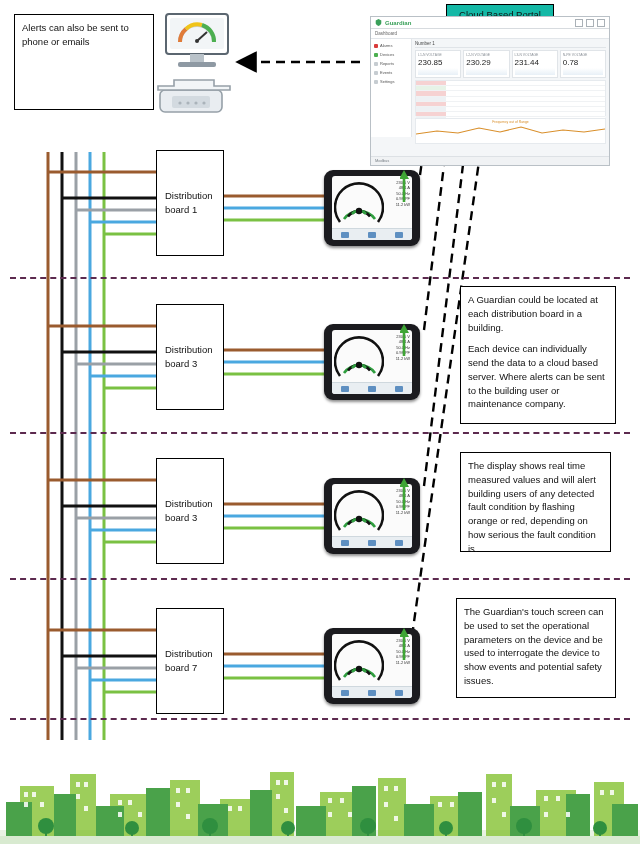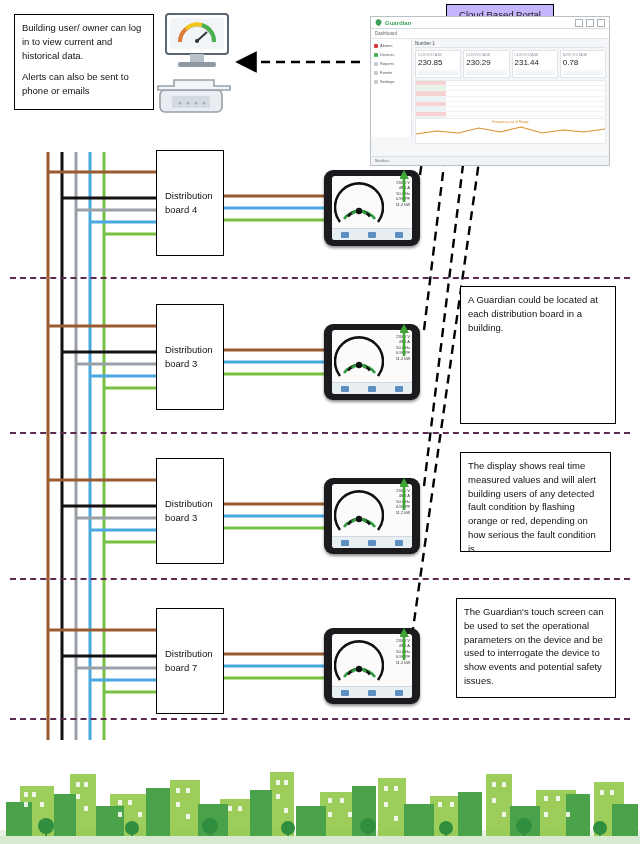--- a/index.html
+++ b/index.html
@@ -183,21 +183,21 @@
     position: absolute; left: 0; bottom: 0; width: 100%; height: 8px;
     background: #f0f2f4; border-top: 1px solid #dde1e5;
     font-size: 4px; color: #7a8087; padding-left: 4px; line-height: 8px;
   }
 
   
   #cloud-label {
     position: absolute;
     left: 446px; top: 4px;
     width: 108px; height: 20px;
-    background: #c4b5fd;
+    background: #14b8a6;
     border: 1px solid #000000;
     box-sizing: border-box;
     font-size: 9.5px;
     color: #111;
     display: flex; align-items: center; justify-content: center;
   }
 
   
   #pc { position: absolute; left: 160px; top: 10px; width: 80px; height: 62px; }
   #phone { position: absolute; left: 150px; top: 74px; width: 88px; height: 44px; }
@@ -273,21 +273,21 @@
   </svg>
 
   <div class="sep" style="top:277px"></div>
   <div class="sep" style="top:432px"></div>
   <div class="sep" style="top:578px"></div>
   <div class="sep" style="top:718px"></div>
 
   <div class="dboard" style="left:156px; top:150px; width:68px; height:106px;">
     <div>
       <span>Distribution</span>
-      <span>board 4</span>
+      <span>board 1</span>
     </div>
   </div>
   <div class="dboard" style="left:156px; top:304px; width:68px; height:106px;">
     <div>
       <span>Distribution</span>
       <span>board 3</span>
     </div>
   </div>
   <div class="dboard" style="left:156px; top:458px; width:68px; height:106px;">
     <div>
@@ -408,26 +408,26 @@
         <div class="dev-btn"></div>
       </div>
     </div>
   </div>
   <svg class="green-arrow" style="left:400px; top:626px;" width="18" height="34">
     <path d="M4,34 L4,8" stroke="#3fa535" stroke-width="2.6" fill="none"></path>
     <path d="M4,2 L9,11 L-1,11 z" fill="#3fa535"></path>
   </svg>
 
   <div class="callout" style="left:14px; top:14px; width:140px; height:96px;">
-    <p>Building user/ owner can log in to view  current and historical data.</p>
     <p>Alerts can also be sent to phone or emails</p>
   </div>
 
   <div class="callout" style="left:460px; top:286px; width:156px; height:138px;">
     <p>A Guardian could be located at each distribution board in a building.</p>
+    <p>Each device can individually send the data to a cloud based server. Where alerts can be sent to the building user or maintenance company.</p>
   </div>
 
   <div class="callout" style="left:460px; top:452px; width:151px; height:100px;">
     <p>The display shows real time measured values and will alert building users of any detected fault condition by flashing orange or red, depending on how serious the fault condition is.</p>
   </div>
 
   <div class="callout" style="left:456px; top:598px; width:160px; height:100px;">
     <p>The Guardian's touch screen can be used to set the operational parameters on the device and be used to interrogate the device to show events and potential safety issues.</p>
   </div>
 

